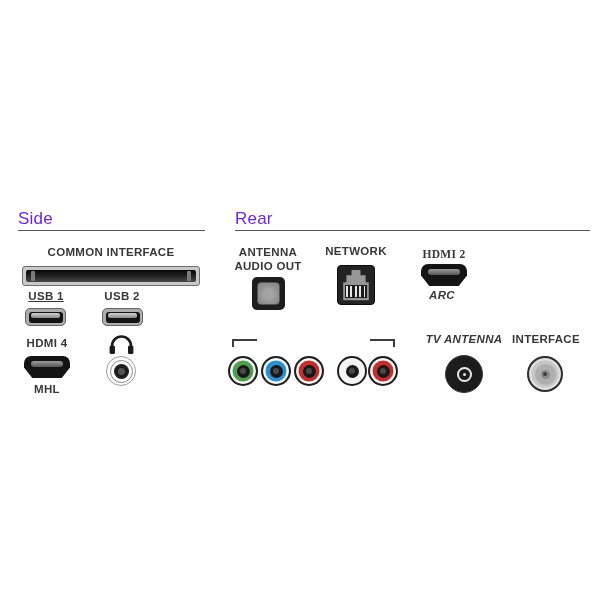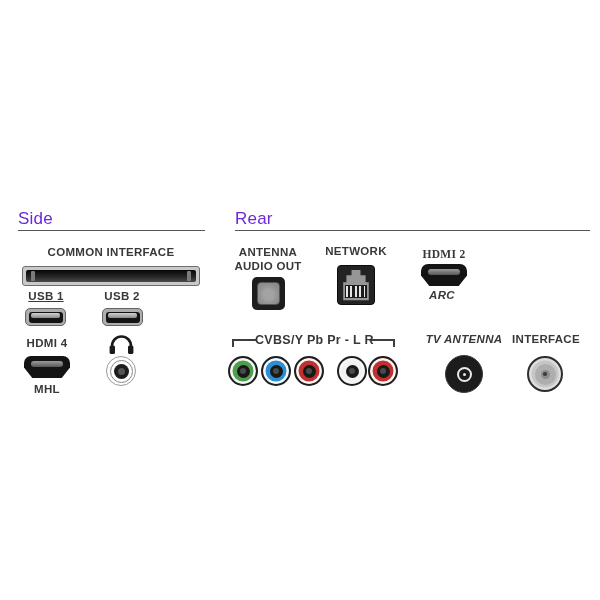--- a/index.html
+++ b/index.html
@@ -125,21 +125,20 @@
     <div class="rj45-pins"></div>
   </div>
 
   <div class="abs plabel" style="left:414px;top:248px;width:60px;font-family:Liberation Serif, serif;">HDMI 2</div>
   <div class="abs hdmi-port" style="left:421px;top:264px;width:46px;height:22px;">
     <div class="hdmi-slot"></div>
   </div>
   <div class="abs plabel" style="left:419px;top:289px;width:46px;font-style:italic;">ARC</div>
 
   <div class="abs bracket left" style="left:232px;top:339px;"></div>
-  <div class="abs plabel" style="left:255px;top:333px;width:117px;font-size:12.5px;">CVBS/Y Pb Pr - L R</div>
   <div class="abs bracket right" style="left:370px;top:339px;"></div>
 
   <div class="abs rca" style="left:228px;top:356px;background:#4f9d4f;">
     <div class="rca-hole">
         <div class="rca-pinhole"></div>
       </div>
   </div>
   <div class="abs rca" style="left:261px;top:356px;background:#2b8fd1;">
     <div class="rca-hole">
         <div class="rca-pinhole"></div>

